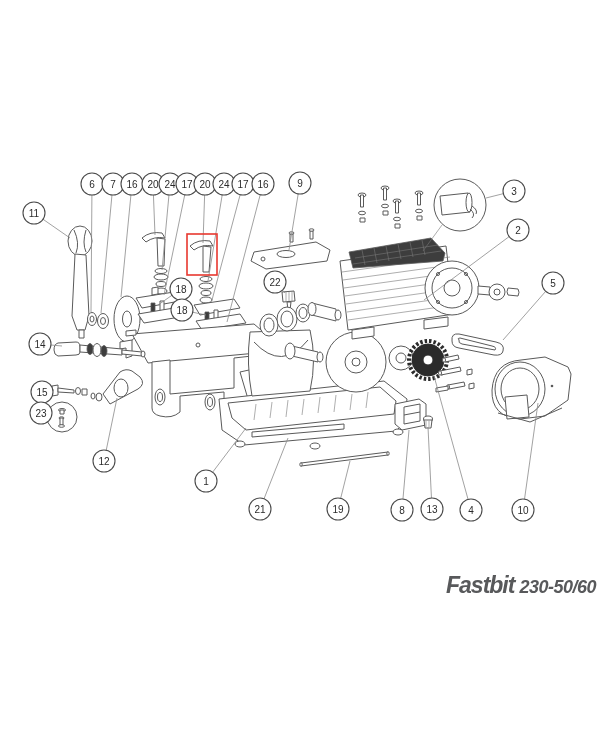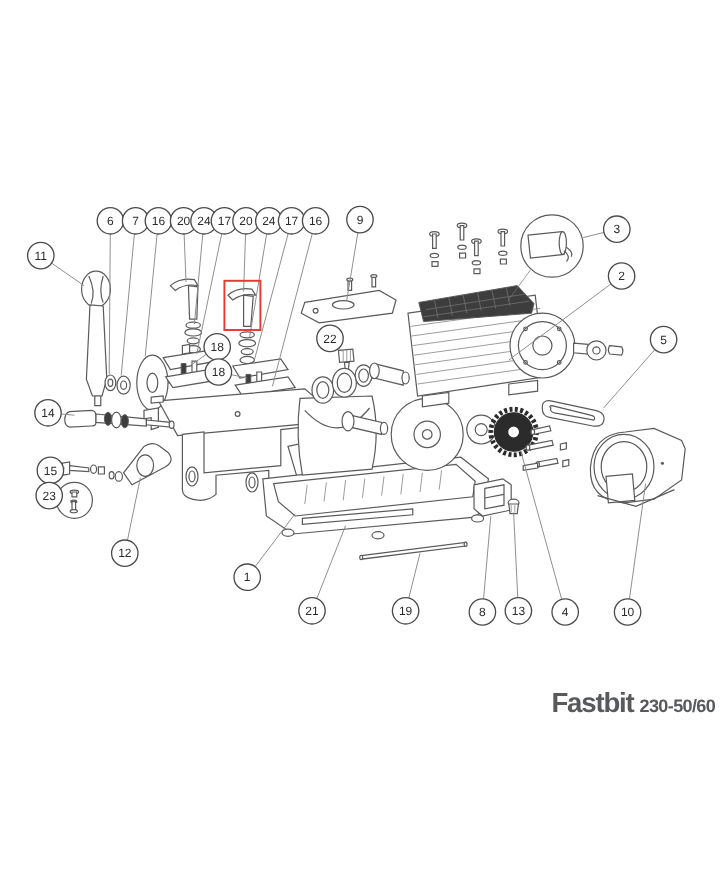--- a/index.html
+++ b/index.html
@@ -1,22 +1,22 @@
 <!DOCTYPE html>
 <html><head>
 <meta charset="utf-8">
 <style>
   html,body{margin:0;padding:0;background:#fff;}
   .canvas{position:relative;width:600px;height:745px;background:#ffffff;overflow:hidden;
           font-family:"Liberation Sans",sans-serif;}
   svg{position:absolute;left:0;top:0;}
   .brand{position:absolute;top:572px;right:4px;display:flex;align-items:baseline;gap:5px;
-         color:#58595b;font-weight:bold;}
+         color:#58595b;font-style:italic;font-weight:bold;}
   .brand .name{font-size:23px;letter-spacing:-1px;}
-  .brand .model{font-size:15px;letter-spacing:-0.5px;}
+  .brand .model{font-size:18px;letter-spacing:-0.5px;}
   .ln{stroke:#5a5a5a;stroke-width:1;fill:none;}
   .wh{stroke:#5a5a5a;stroke-width:1;fill:#ffffff;}
   .dk{stroke:#5a5a5a;stroke-width:0.8;fill:#3d3d3d;}
   .thin{stroke:#777;stroke-width:0.6;fill:none;}
 </style>
 </head>
 <body>
 
 <div class="canvas">
   <svg width="600" height="745" viewBox="0 0 600 745">

